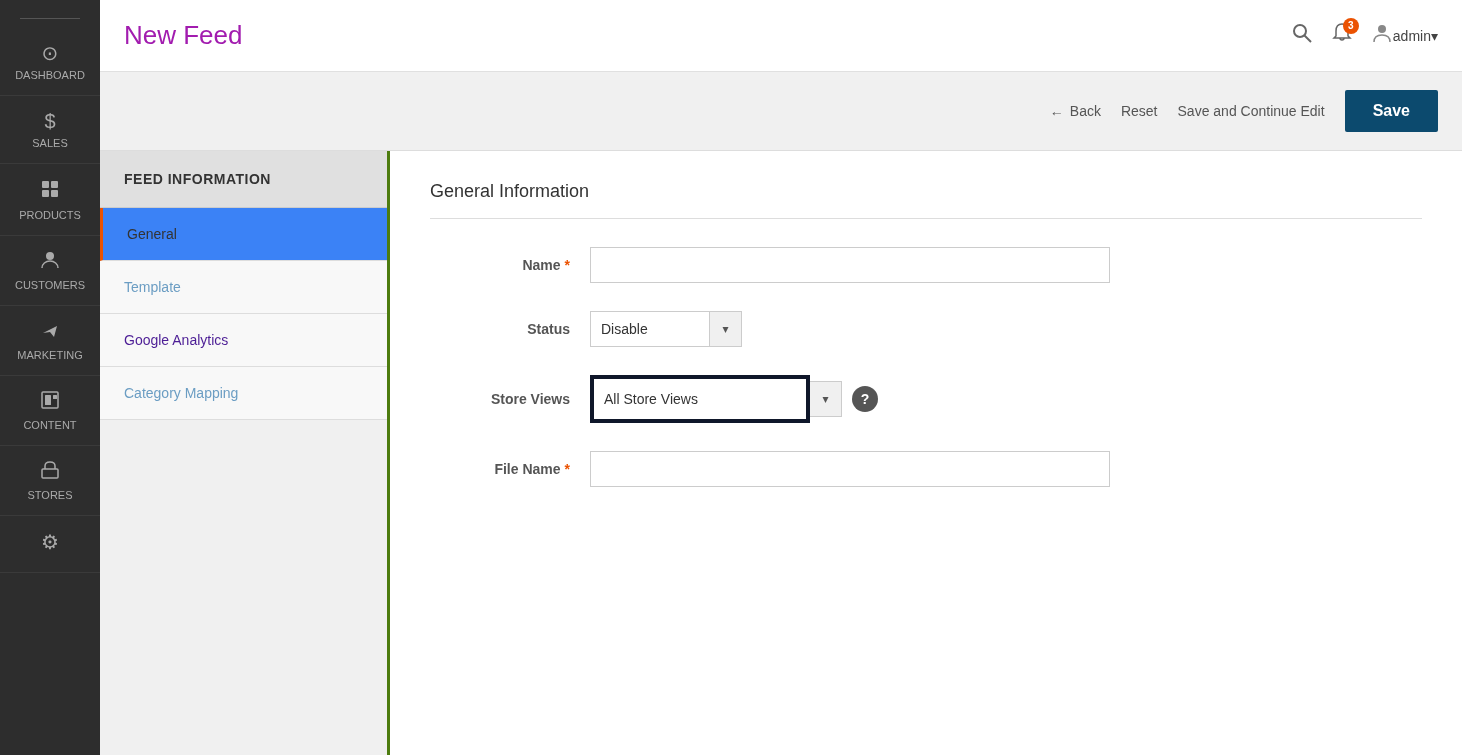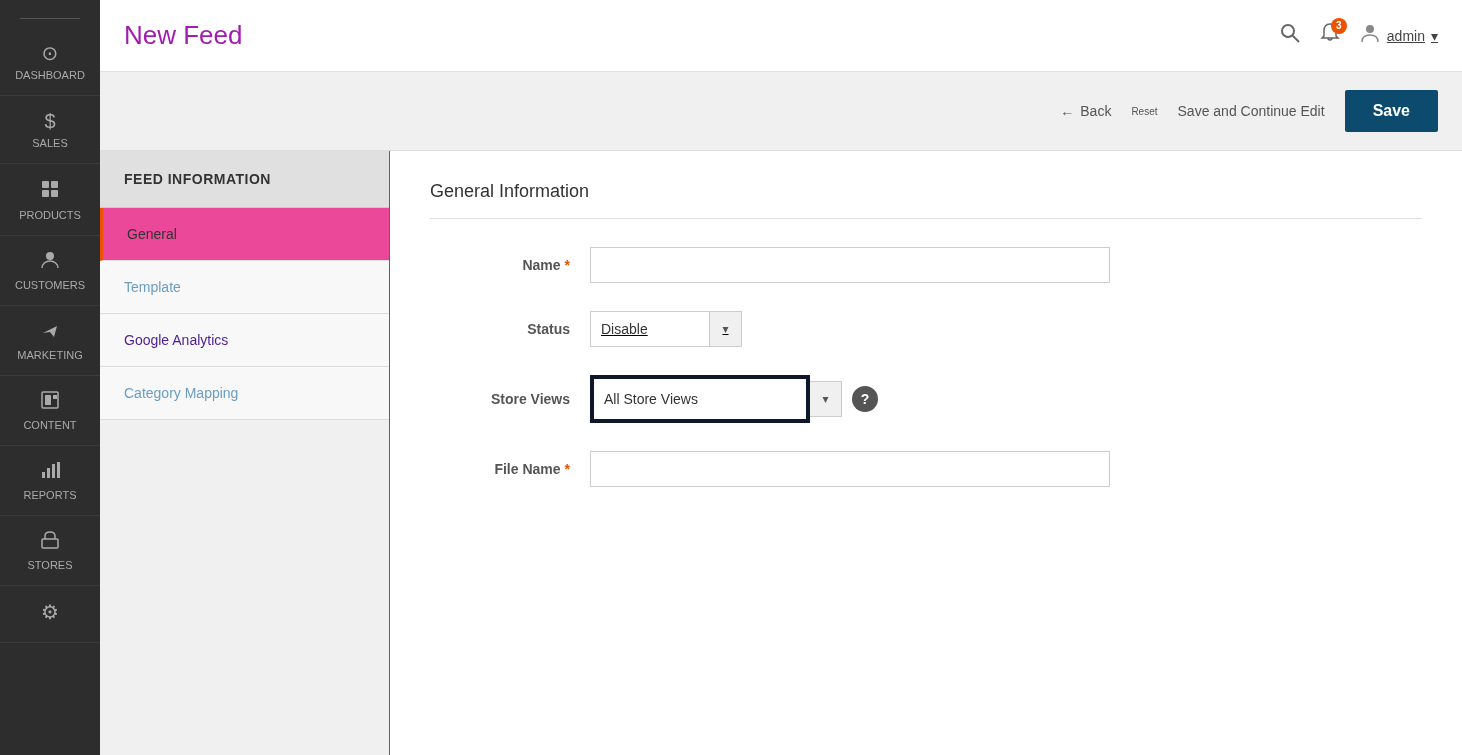--- a/index.html
+++ b/index.html
@@ -87,25 +87,23 @@
       width: 16px;
       height: 16px;
       display: flex;
       align-items: center;
       justify-content: center;
       font-weight: bold;
     }
     .user-menu {
       display: flex;
       align-items: center;
-      gap: 6px;
       cursor: pointer;
       color: #444;
       font-size: 14px;
-      text-decoration: underline;
     }
     .user-avatar { font-size: 20px; color: #666; }
 
     
     .action-bar {
       background: #f0f0f0;
       padding: 18px 24px;
       display: flex;
       align-items: center;
       justify-content: flex-end;
@@ -118,21 +116,21 @@
       font-size: 14px;
       color: #555;
       cursor: pointer;
       display: flex;
       align-items: center;
       gap: 6px;
     }
     .action-reset {
       background: none;
       border: none;
-      font-size: 10px;
+      font-size: 14px;
       color: #555;
       cursor: pointer;
     }
     .action-save-continue {
       background: none;
       border: none;
       font-size: 14px;
       color: #555;
       cursor: pointer;
     }
@@ -151,21 +149,21 @@
     .body-content {
       display: flex;
       flex: 1;
       overflow: hidden;
     }
 
     
     .left-panel {
       width: 290px;
       background: #f0f0f0;
-      border-right: 1px solid #4d7c0f;
+      border-right: 3px solid #4d7c0f;
       flex-shrink: 0;
       overflow-y: auto;
     }
     .feed-info-header {
       background: #e0e0e0;
       padding: 20px 24px;
       font-size: 14px;
       font-weight: bold;
       color: #333;
       letter-spacing: 0.5px;
@@ -175,21 +173,21 @@
     .left-nav-item {
       padding: 18px 24px;
       font-size: 14px;
       color: #4c1d95;
       cursor: pointer;
       border-bottom: 1px solid #ddd;
       background: #f8f8f8;
     }
     .left-nav-item.active {
       color: #333;
-      background: #ec4899;
+      background: #3b82f6;
       border-left: 3px solid #eb5202;
       font-weight: 500;
     }
     .left-nav-item.link-style { color: #6b9dc3; }
 
     
     .right-panel {
       flex: 1;
       overflow-y: auto;
       padding: 30px 40px;
@@ -230,21 +228,20 @@
       border: 1px solid #ccc;
       font-size: 14px;
       color: #333;
       outline: none;
       height: 36px;
     }
     .status-select-wrapper {
       display: flex;
       align-items: center;
       gap: 0;
-      text-decoration: underline;
     }
     .status-select {
       padding: 6px 10px;
       border: 1px solid #ccc;
       font-size: 14px;
       color: #333;
       background: #fff;
       height: 36px;
       width: 120px;
       cursor: pointer;
@@ -343,31 +340,20 @@
   </div>
   <div class="sidebar-item">
     <span class="icon">
       <svg width="20" height="20" viewBox="0 0 20 20" fill="none">
           <rect x="2" y="2" width="16" height="16" rx="1" stroke="#aaa" stroke-width="1.5" fill="none"></rect>
           <rect x="5" y="5" width="6" height="10" rx="0.5" fill="#aaa"></rect>
           <rect x="13" y="5" width="4" height="4" rx="0.5" fill="#aaa"></rect>
         </svg>
     </span>
     <span>CONTENT</span>
-  </div>
-  <div class="sidebar-item">
-    <span class="icon">
-      <svg width="20" height="20" viewBox="0 0 20 20" fill="none">
-          <rect x="2" y="12" width="3" height="6" fill="#aaa"></rect>
-          <rect x="7" y="8" width="3" height="10" fill="#aaa"></rect>
-          <rect x="12" y="4" width="3" height="14" fill="#aaa"></rect>
-          <rect x="17" y="2" width="3" height="16" fill="#aaa"></rect>
-        </svg>
-    </span>
-    <span>REPORTS</span>
   </div>
   <div class="sidebar-item">
     <span class="icon">
       <svg width="20" height="20" viewBox="0 0 20 20" fill="none">
           <rect x="2" y="9" width="16" height="9" rx="1" stroke="#aaa" stroke-width="1.5" fill="none"></rect>
           <path d="M5 9 V6 Q5 2 10 2 Q15 2 15 6 V9" stroke="#aaa" stroke-width="1.5" fill="none"></path>
         </svg>
     </span>
     <span>STORES</span>
   </div>

